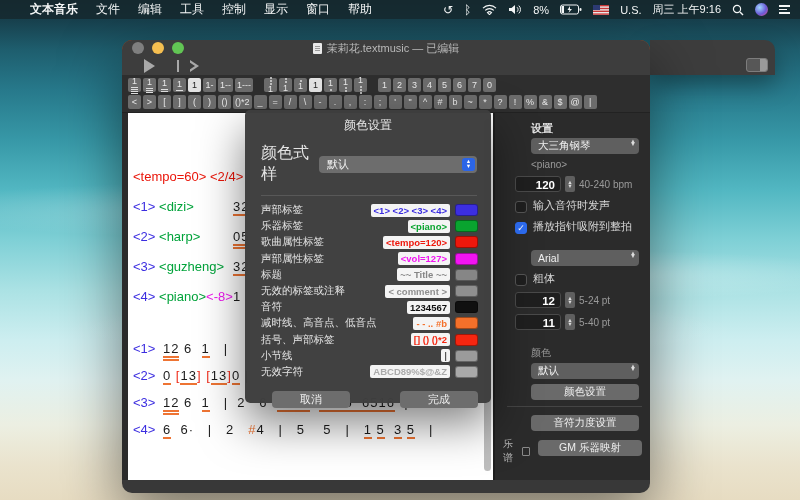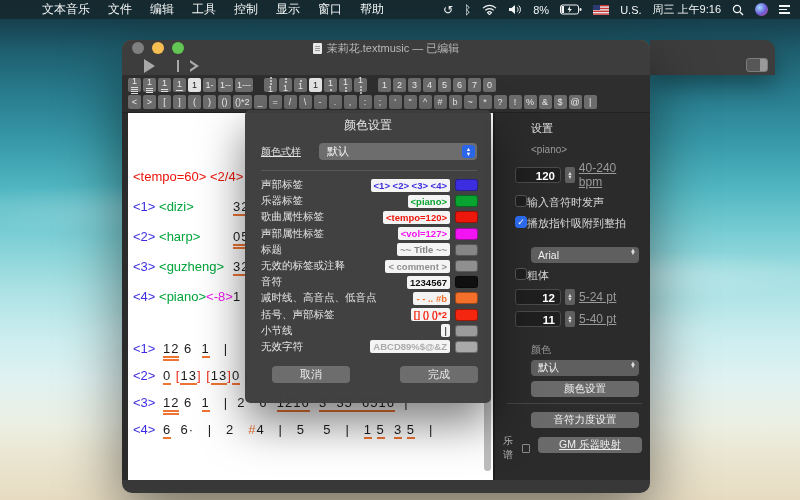--- a/index.html
+++ b/index.html
@@ -12,21 +12,21 @@
       radial-gradient(60% 8% at 30% 42%, rgba(255,255,255,.25), transparent 70%),
       radial-gradient(50% 7% at 75% 55%, rgba(255,255,255,.3), transparent 70%),
       radial-gradient(60% 9% at 50% 66%, rgba(255,255,255,.35), transparent 70%);
   }
   
   .menubar { position:absolute; left:0; top:0; width:800px; height:19px; background:rgba(22,38,44,.78);
     display:flex; align-items:center; color:#f4f6f6; font-size:12px; padding:0 10px; z-index:50; }
   .mb-left { display:flex; align-items:center; gap:18px; }
   .apple { font-size:13px; margin-right:2px; }
   .mb-item { cursor:default; white-space:nowrap; }
-  .mb-item.bold { font-weight:normal;margin-left:12px; }
+  .mb-item.bold { font-weight:bold; }
   .mb-right { margin-left:auto; display:flex; align-items:center; gap:11px; font-size:11px; }
   .mb-right .glyph { font-size:12px; }
   .sicon svg { display:block; }
   .siri { width:13px; height:13px; border-radius:50%; background:radial-gradient(circle at 35% 35%, #9fd9ff, #6a5bd8 55%, #d14f93 90%); }
   .nc-lines { display:flex; flex-direction:column; gap:2px; }
   .nc-lines i { display:block; width:11px; height:1.5px; background:#f4f6f6; }
   .nc-lines i:nth-child(2){ width:8px; }
   
   .win { position:absolute; left:122px; top:40px; width:528px; height:450px; border-radius:10px;
     background:#c2410c; box-shadow:0 24px 60px rgba(0,0,0,.5); z-index:10; }
@@ -74,51 +74,51 @@
   .line .lbl { display:inline-block; width:100px; }
   .line.body .lbl { width:30px; }
   .line.body { margin-bottom:13px; }
   .gap-block { height:22px; }
   .notes { letter-spacing:1px; }
   .u1 { border-bottom:2px solid #ee7433; }
   .u2 { border-bottom:5px double #ee7433; }
   .divider { width:2px; background:#1f1f1f; }
   
   .panel { width:155px; background:#2b2b2b; color:#d8d8d8; font-size:11px; padding:8px 8px 0 8px; position:relative; }
-  .p-title { margin-left:28px; font-weight:normal; color:#e0e0e0; margin-bottom:8px; }
+  .p-title { margin-left:28px; font-weight:bold; color:#e0e0e0; margin-bottom:2px; }
   .dropdown { margin-left:28px; width:108px; height:16px; background:#5f5f5f; border-radius:4px; display:flex; align-items:center;
     padding-left:7px; color:#f0f0f0; font-size:10.5px; position:relative; margin-bottom:5px; }
   .dropdown .stp { position:absolute; right:3px; top:2px; display:flex; flex-direction:column; line-height:0.55; font-size:6px; color:#dcdcdc; }
   .ptag { margin-left:28px; color:#9a9a9a; font-size:10px; margin-bottom:6px; }
   .numrow { margin-left:12px; display:flex; align-items:center; gap:4px; margin-bottom:6px; }
   .numfield { width:46px; height:16px; background:#1f1f1f; border:1px solid #4a4a4a; border-radius:3px; color:#fff;
     font-size:11.5px; font-weight:bold; text-align:right; padding:1px 5px 0 0; }
   .stepper { width:10px; height:16px; background:#5f5f5f; border-radius:2px; display:flex; flex-direction:column;
     align-items:center; justify-content:center; font-size:5.5px; color:#ddd; line-height:0.8; }
-  .range { color:#9a9a9a; font-size:12px;text-decoration:underline; }
-  .cbrow { margin-left:12px; display:flex; align-items:flex-start; margin-bottom:6px; }
+  .range { color:#9a9a9a; font-size:10px; }
+  .cbrow { margin-left:12px; display:flex; align-items:flex-end; gap:6px; margin-bottom:6px; }
   .cb { width:12px; height:12px; border-radius:3px; background:#1f1f1f; border:1px solid #555; flex:none; }
   .cb.on { background:#2e6ef5; border-color:#2e6ef5; color:#fff; font-size:9px; display:flex; align-items:center; justify-content:center; }
   .sect-gap { height:10px; }
   .p-label { margin-left:28px; color:#9a9a9a; font-size:10px; margin-bottom:3px; }
   .pbtn { margin-left:28px; width:108px; height:16px; background:#6a6a6a; border-radius:4px; color:#eee; font-size:10.5px;
     display:flex; align-items:center; justify-content:center; margin-bottom:6px; cursor:default; }
   .hr { height:1px; background:#454545; margin:6px 0 8px 4px; }
   .gmrow { display:flex; align-items:center; }
   .score-lab { display:flex; align-items:center; gap:3px; color:#b5b5b5; font-size:10px; width:28px;justify-content:flex-end; }
   .score-box { width:9px; height:9px; border:1px solid #8a8a8a; border-radius:1px; }
-  .gmrow .pbtn { margin-left:8px;text-decoration:underline; }
+  .gmrow .pbtn { margin-left:8px; }
   
   .bottombar { height:13px; background:#383838; border-radius:0 0 10px 10px; }
   
   .dialog { position:absolute; left:245px; top:110px; width:246px; height:293px; background:rgba(62,62,62,.985);
     border-radius:5px; box-shadow:0 20px 45px rgba(0,0,0,.5); z-index:30; color:#e3e3e3; }
   .dlg-title { text-align:center; font-size:12px; padding-top:7px; color:#e8e8e8; }
   .style-row { display:flex; align-items:center; margin:9px 14px 0 16px; }
-  .style-lab { font-size:10px; width:58px;text-decoration:underline; }
+  .style-lab { font-size:16px; width:58px; }
   .popup { flex:1; height:17px; background:#6d6d6d; border-radius:4px; display:flex; align-items:center;
     padding-left:8px; font-size:11px; color:#f2f2f2; position:relative; }
   .popup .pstp { position:absolute; right:2px; top:2px; bottom:2px; width:13px; background:#2b65e8; border-radius:3px;
     display:flex; flex-direction:column; align-items:center; justify-content:center; font-size:5.5px; color:#fff; line-height:0.9; }
   .dlg-sep { height:1px; background:#585858; margin:10px 14px 6px 16px; }
   .drow { display:flex; align-items:center; height:16.2px; padding:0 13px 0 16px; }
   .dlabel { font-size:10.5px; flex:1; white-space:nowrap; }
   .chip { background:#f4f4f4; border-radius:2px; height:13px; font-size:9.5px; padding:0 3px; display:flex;
     align-items:center; white-space:nowrap; margin-right:5px; font-weight:bold; }
   .swatch { width:23px; height:12px; border-radius:3px; border:1px solid rgba(0,0,0,.35); flex:none; }
@@ -450,20 +450,24 @@
           <div class="line body"><span class="lbl"><span style="color: rgb(60, 46, 224);">&lt;2&gt;</span></span><span class="notes"><span class="u1" style="color: rgb(28, 28, 28);">0</span><span> </span><span style="color: rgb(239, 44, 26);">[</span><span class="u1" style="color: rgb(28, 28, 28);">13</span><span style="color: rgb(239, 44, 26);">]</span><span> </span><span style="color: rgb(239, 44, 26);">[</span><span class="u1" style="color: rgb(28, 28, 28);">13</span><span style="color: rgb(239, 44, 26);">]</span><span class="u1" style="color: rgb(28, 28, 28);">0</span><span style="color: rgb(28, 28, 28);"> |</span></span></div>
           <div class="line body"><span class="lbl"><span style="color: rgb(60, 46, 224);">&lt;3&gt;</span></span><span class="notes"><span class="u2" style="color: rgb(28, 28, 28);">12</span><span> </span><span style="color: rgb(28, 28, 28);">6</span><span>  </span><span class="u1" style="color: rgb(28, 28, 28);">1</span><span style="color: rgb(28, 28, 28);">   |  2   6  </span><span class="u1" style="color: rgb(28, 28, 28);">1216</span><span style="color: rgb(28, 28, 28);">  </span><span class="u1" style="color: rgb(28, 28, 28);">3  35  6516</span><span style="color: rgb(28, 28, 28);">  |</span></span></div>
           <div class="line body"><span class="lbl"><span style="color: rgb(60, 46, 224);">&lt;4&gt;</span></span><span class="notes"><span class="u1" style="color: rgb(28, 28, 28);">6</span><span>  </span><span style="color: rgb(28, 28, 28);">6·</span><span style="color: rgb(28, 28, 28);">   |   2   </span><span style="color: rgb(238, 116, 51);">#</span><span style="color: rgb(28, 28, 28);">4</span><span style="color: rgb(28, 28, 28);">   |   5    5   |   </span><span class="u1" style="color: rgb(28, 28, 28);">1</span><span> </span><span class="u1" style="color: rgb(28, 28, 28);">5</span><span>  </span><span class="u1" style="color: rgb(28, 28, 28);">3</span><span> </span><span class="u1" style="color: rgb(28, 28, 28);">5</span><span style="color: rgb(28, 28, 28);">   |</span></span></div>
         </div>
       <div class="scrollthumb"></div>
     </div>
     <div class="divider"></div>
 
     <div class="panel">
       <div class="p-title">设置</div>
+      <div class="dropdown">
+        <span>大三角钢琴</span>
+        <span class="stp">▲<br>▼</span>
+      </div>
       <div class="ptag">&lt;piano&gt;</div>
       <div class="numrow">
         <input class="numfield" readonly="" value="120" style="">
         <span class="stepper">▲<br>▼</span>
         <span class="range">40-240 bpm</span>
       </div>
       <div class="cbrow">
         <span class="cb"></span>
         <span>输入音符时发声</span>
       </div>

